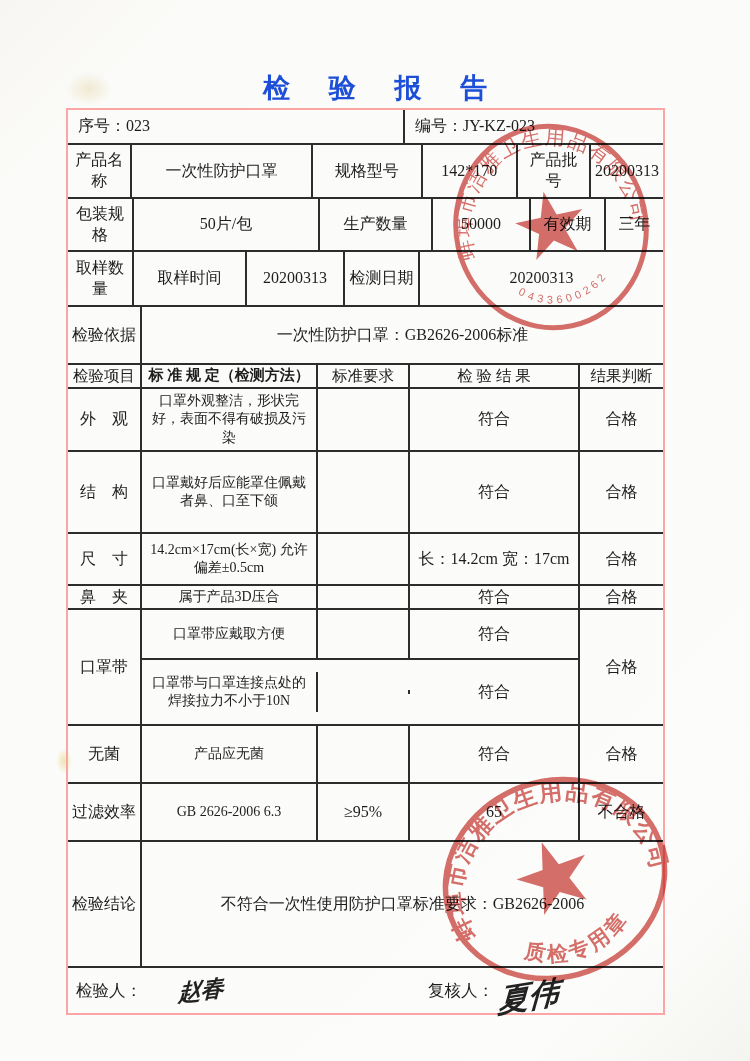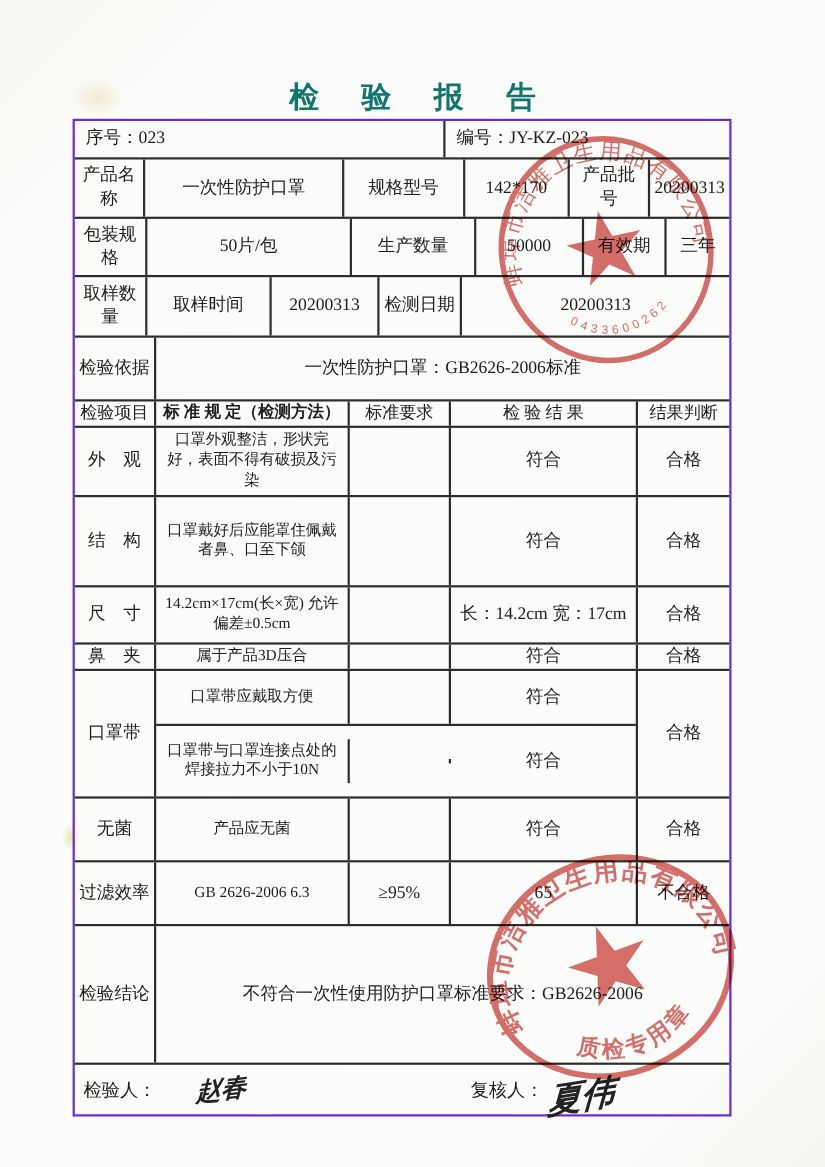--- a/index.html
+++ b/index.html
@@ -11,26 +11,26 @@
   }
   .page{position:absolute;inset:0;}
   .stain{position:absolute;border-radius:50%;pointer-events:none;}
   .stain-a{left:66px;top:72px;width:46px;height:34px;
     background:radial-gradient(ellipse at center,rgba(214,190,110,.28),rgba(214,190,110,0) 70%);}
   .stain-b{left:56px;top:748px;width:16px;height:26px;
     background:radial-gradient(ellipse at center,rgba(220,200,90,.45),rgba(220,200,90,0) 70%);}
 
   .title{
     position:absolute;top:70px;left:0;width:100%;text-align:center;
-    font-size:27px;font-weight:bold;letter-spacing:16px;text-indent:16px;color:#0f766e;
+    font-size:27px;font-weight:bold;letter-spacing:16px;text-indent:16px;color:#1d4ed8;
   }
 
   .tbl{
     position:absolute;left:66px;top:108px;width:599px;
-    border:2px solid #6d28d9;box-sizing:border-box;font-size:16px;
+    border:2px solid #fca5a5;box-sizing:border-box;font-size:16px;
   }
   .row{display:flex;box-sizing:border-box;border-bottom:2px solid #2d2d2d;}
   .row:last-child{border-bottom:none;}
   .cell{
     box-sizing:border-box;border-right:2px solid #2d2d2d;
     display:flex;align-items:center;justify-content:center;
     text-align:center;padding:2px 4px;line-height:1.3;
   }
   .cell:last-child{border-right:none;}
   .left{justify-content:flex-start;text-align:left;padding-left:10px;}

